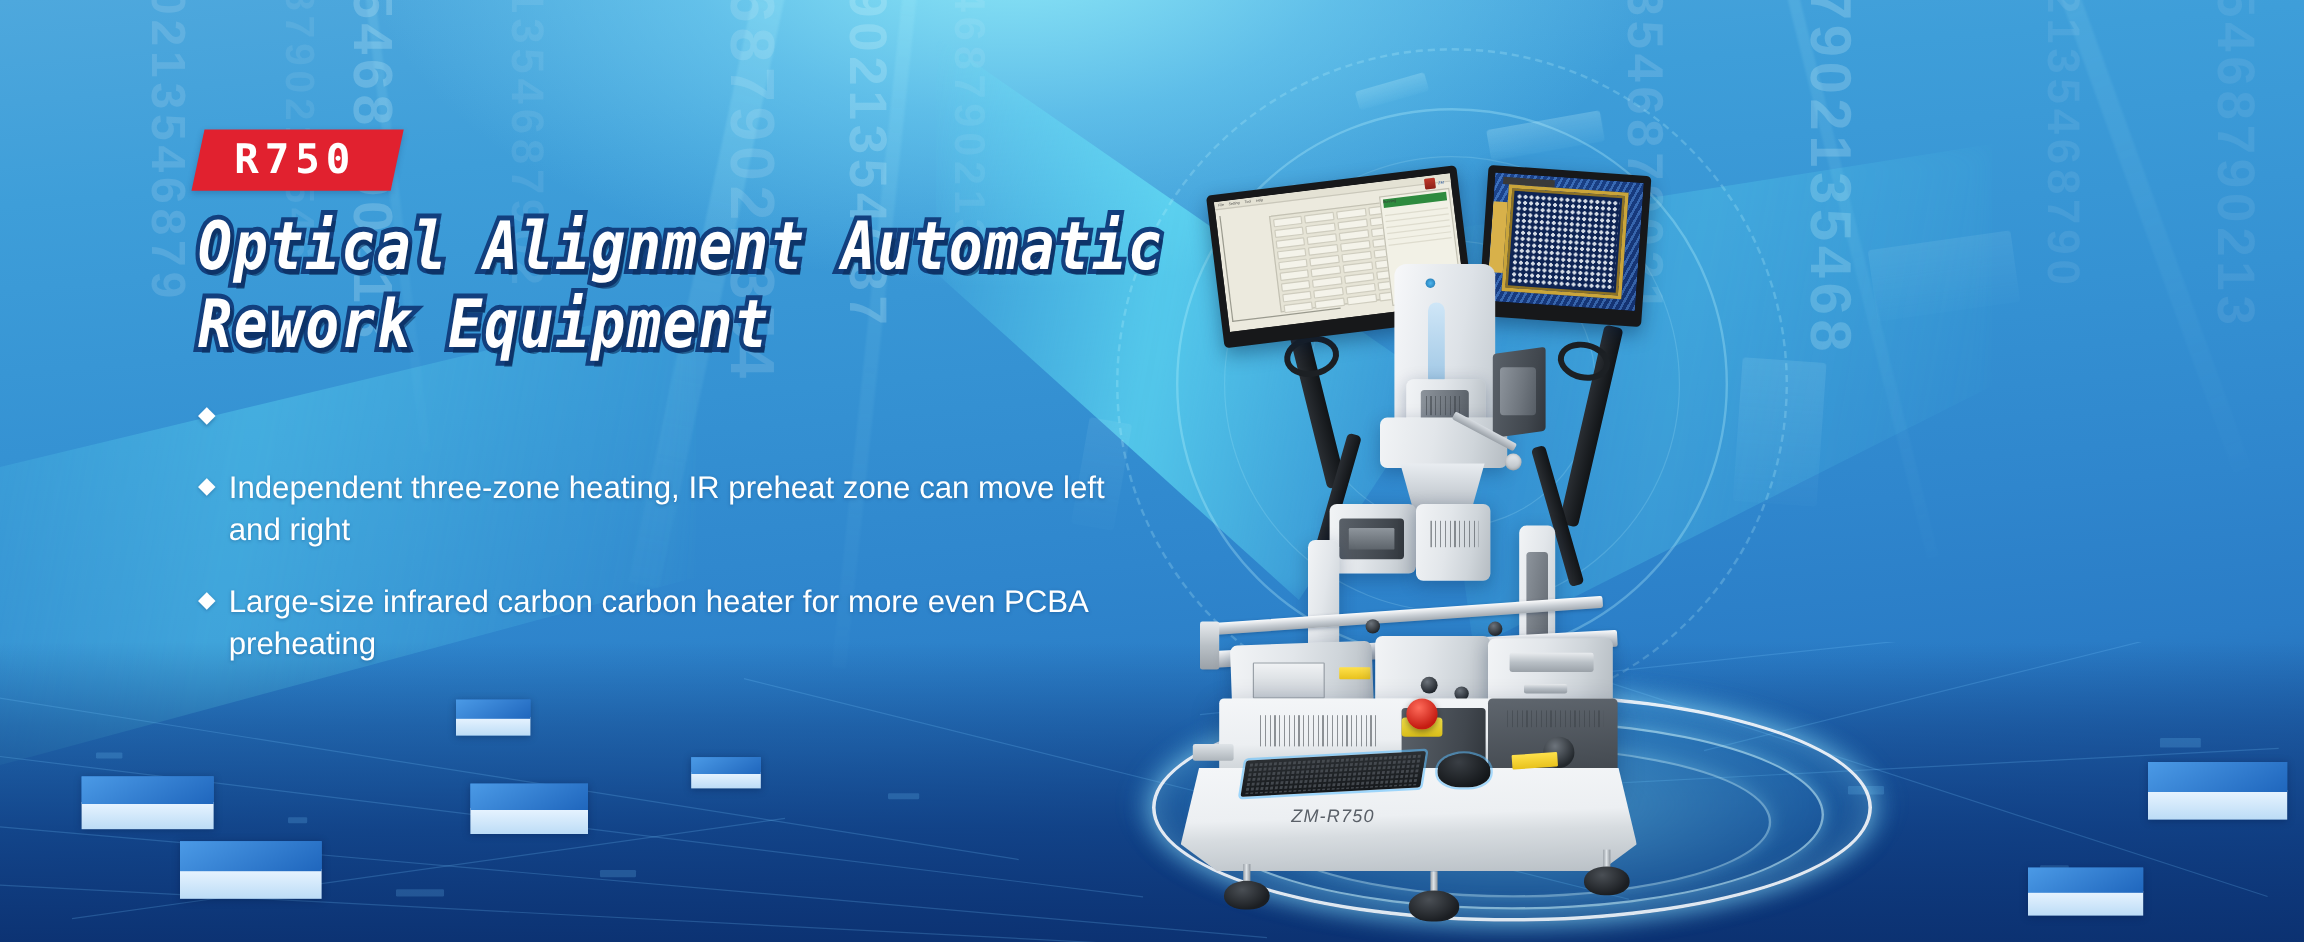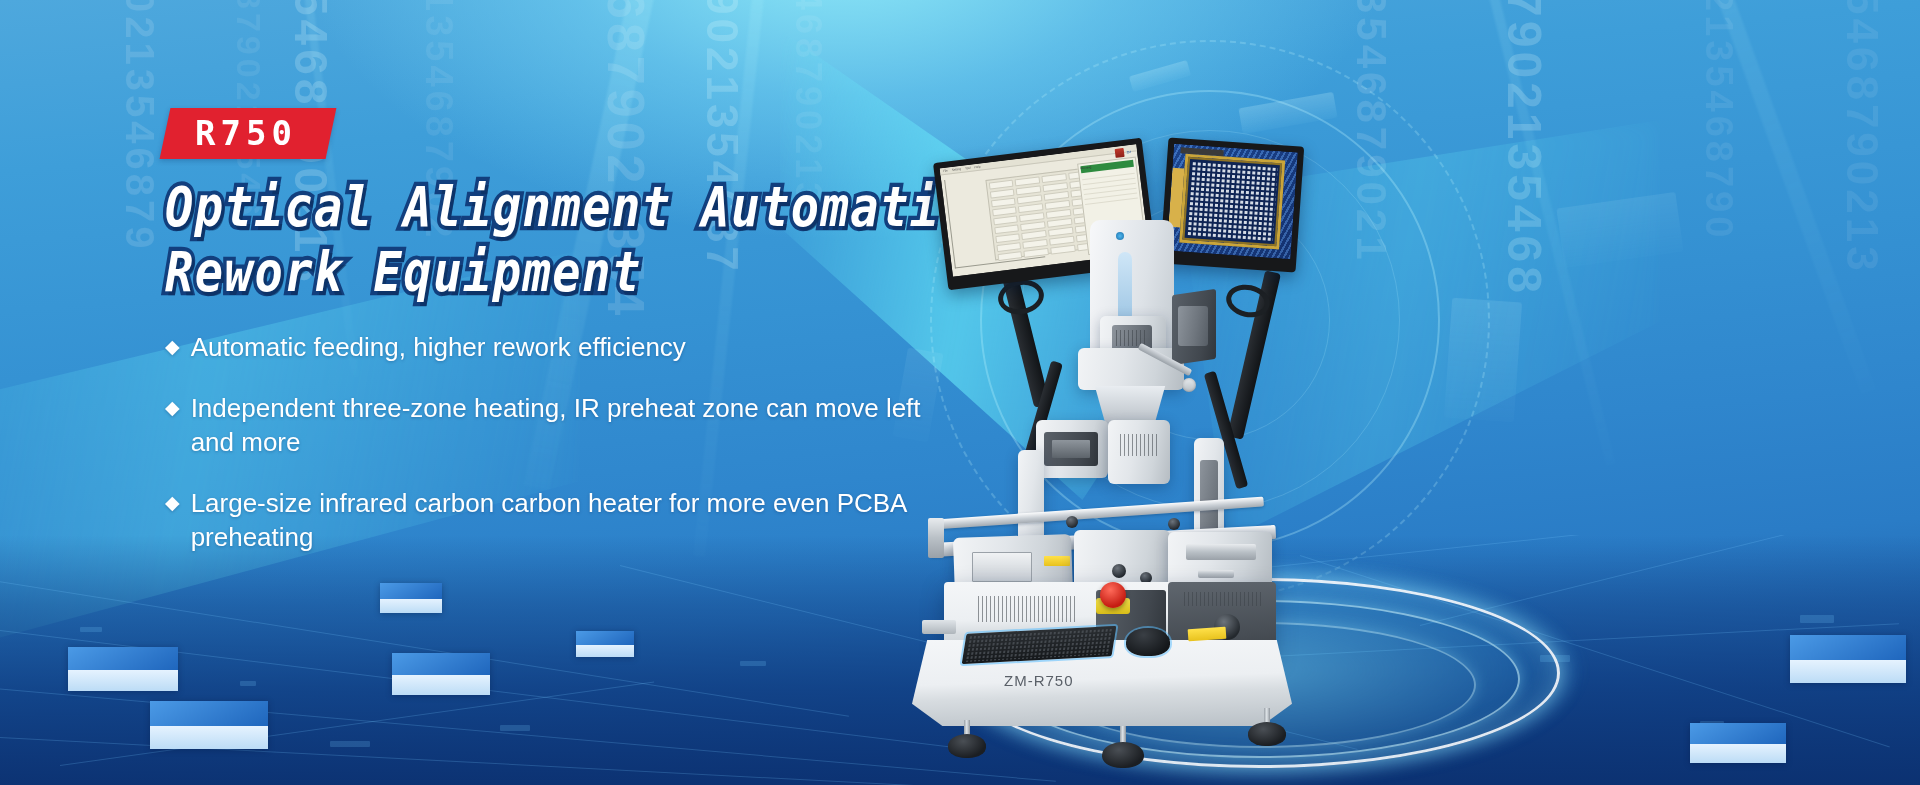--- a/index.html
+++ b/index.html
@@ -152,21 +152,21 @@
   }
   .bullet .dia {
     flex:0 0 auto;
     margin-right:11px;
     font-size:19px;
     line-height:1.75;
   }
   .bullet .txt { max-width:760px; }
 
   
-  #machine { position:absolute; left:868px; top:120px; width:520px; height:620px; }
+  #machine { position:absolute; left:940px; top:120px; width:520px; height:620px;font-style:italic; }
   .mpart { position:absolute; }
 
   
   .mon-frame {
     position:absolute;
     background:#17181a;
     border-radius:4px;
     box-shadow:0 6px 16px rgba(0,25,60,0.4);
     padding:6px 6px 13px 6px;
   }
@@ -323,25 +323,24 @@
     <div class="badge">
       <span>R750</span>
     </div>
 
     <div class="headline">Optical Alignment Automatic
 Rework Equipment</div>
 
     <div class="bullets">
       <div class="bullet">
         <span class="dia">◆</span>
-        <span class="txt">Automatic feeding, higher rework efficiency</span>
       </div>
       <div class="bullet">
         <span class="dia">◆</span>
-        <span class="txt">Independent three-zone heating, IR preheat zone can move left and more</span>
+        <span class="txt">Independent three-zone heating, IR preheat zone can move left and right</span>
       </div>
       <div class="bullet">
         <span class="dia">◆</span>
         <span class="txt">Large-size infrared carbon carbon heater for more even PCBA preheating</span>
       </div>
     </div>
   </div>
 
   <div id="machine">
 

